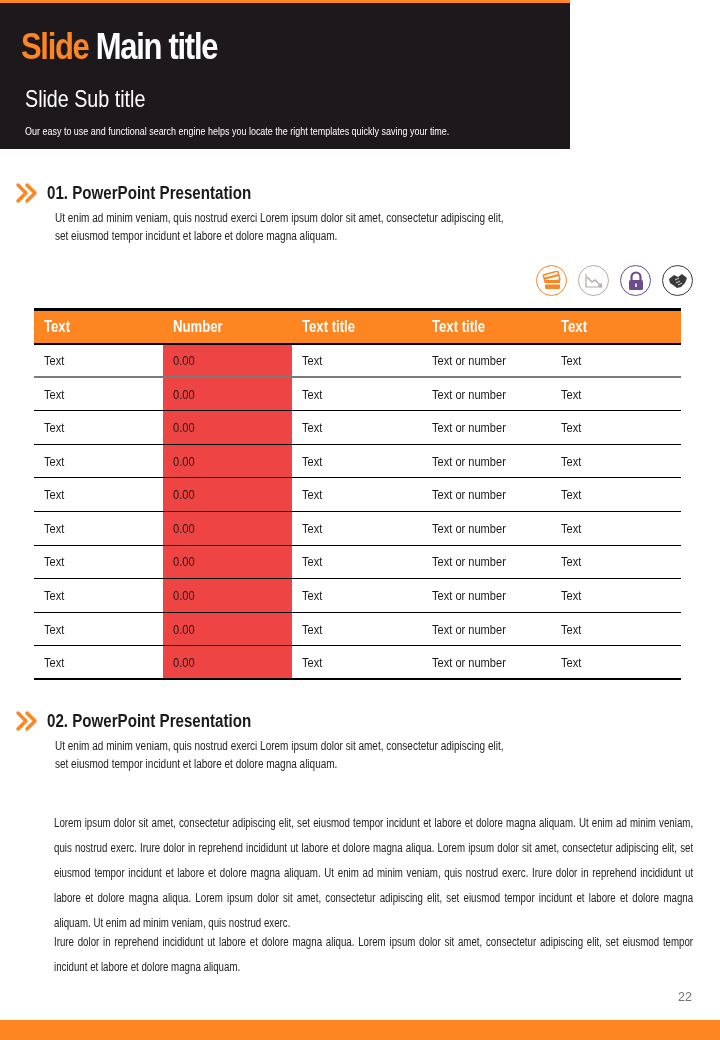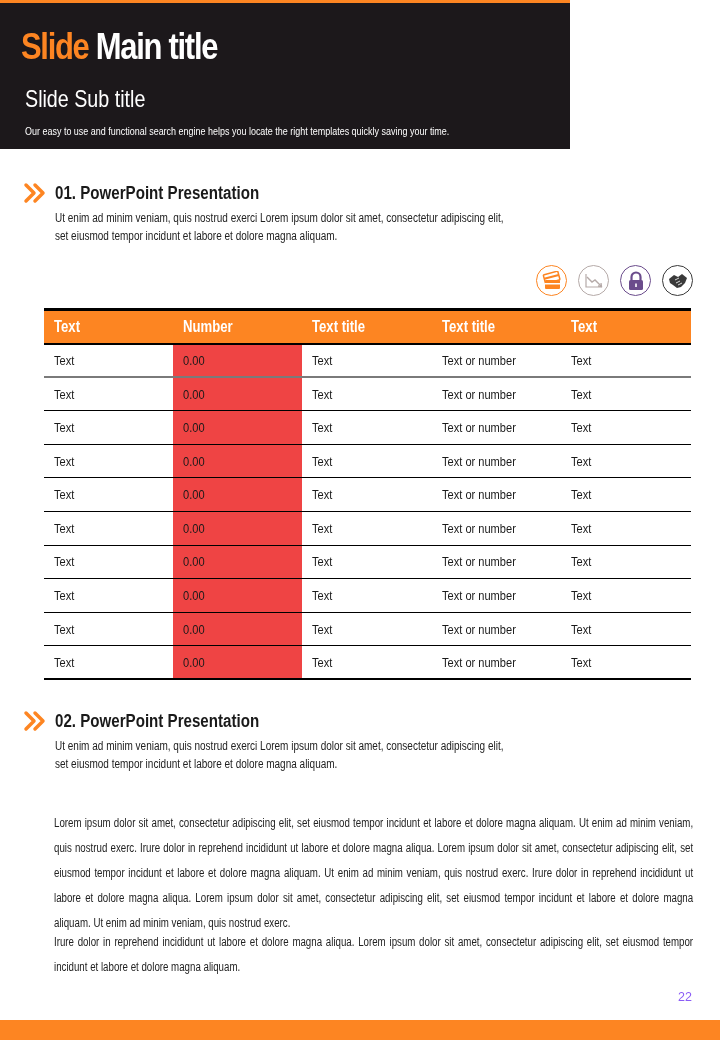--- a/index.html
+++ b/index.html
@@ -23,40 +23,40 @@
     font-size: 24px; transform: scaleX(0.82); transform-origin: left top; white-space: nowrap;
     line-height: 30px;
   }
   .header-desc {
     position: absolute; left: 25px; top: 120px; color: #ffffff;
     font-size: 11.5px; transform: scaleX(0.78); transform-origin: left top; white-space: nowrap;
     line-height: 16px;
   }
 
   .section-head {
-    position: absolute; left: 23px; display: flex; align-items: center;
+    position: absolute; left: 15px; display: flex; align-items: center;
   }
   .chev-icon { width: 26px; height: 22px; margin-right: 6px; }
   .section-title {
     font-weight: bold; font-size: 18px; color: #1a1a1a; white-space: nowrap;
     transform: scaleX(0.84); transform-origin: left center; line-height: 22px;
   }
   .section-desc {
     position: absolute; left: 55px; font-size: 12.5px; color: #222;
     transform: scaleX(0.8); transform-origin: left top; white-space: nowrap; line-height: 17.5px;
   }
 
   .icon-row { position: absolute; top: 265px; left: 536px; display: flex; gap: 11px; }
   .circle-icon {
     width: 31px; height: 31px; border-radius: 50%; background: #fff;
     display: flex; align-items: center; justify-content: center;
   }
 
   .data-table {
-    position: absolute; left: 44px; top: 308px; width: 647px;
+    position: absolute; left: 34px; top: 308px; width: 647px;
     border-collapse: collapse; border-top: 3px solid #000; border-bottom: 2px solid #000;
   }
   .data-table th {
     background: #fd8522; color: #ffffff; height: 34px; text-align: left;
     padding-left: 10px; font-weight: bold; font-size: 16px; vertical-align: middle;
     border-bottom: 2px solid #000;
   }
   .data-table th span, .data-table td span {
     display: inline-block; transform: scaleX(0.82); transform-origin: left center; white-space: nowrap;
   }
@@ -69,21 +69,21 @@
   .data-table td.num { background: #ef4444; }
   .c1 { width: 129px; } .c2 { width: 129px; } .c3 { width: 130px; } .c4 { width: 129px; } .c5 { width: 130px; }
 
   .body-para {
     position: absolute; left: 54px; width: 639px;
     font-size: 12px; color: #222; line-height: 25px; text-align: justify;
   }
   .body-para .inner { display: block; width: 790px; transform: scaleX(0.809); transform-origin: left top; text-align: justify; }
 
   .page-number {
-    position: absolute; right: 28px; top: 990px; font-size: 12.5px; color: #8b5cf6;
+    position: absolute; right: 28px; top: 990px; font-size: 12.5px; color: #737373;
   }
   .footer-bar { position: absolute; left: 0; top: 1020px; width: 720px; height: 20px; background: #fd8522; }
 </style>
 </head>
 <body>
 
 <div class="header">
   <div class="main-title">
     <span class="accent">Slide</span>
     <span class="rest">Main title</span>

